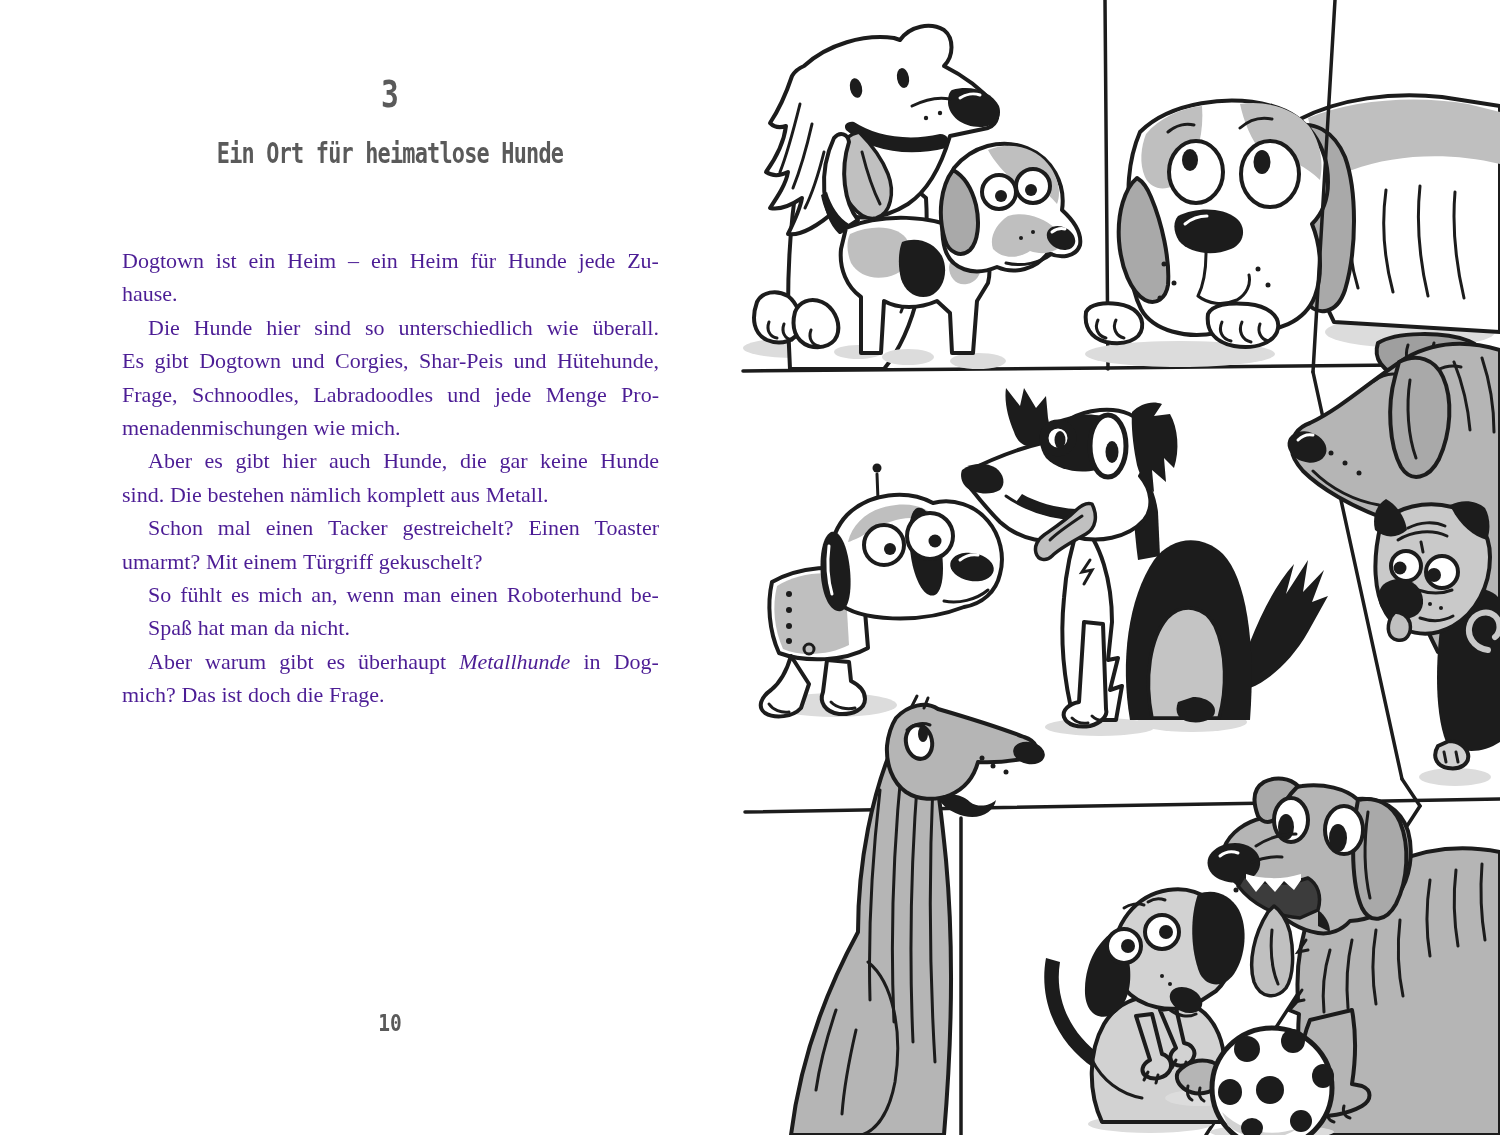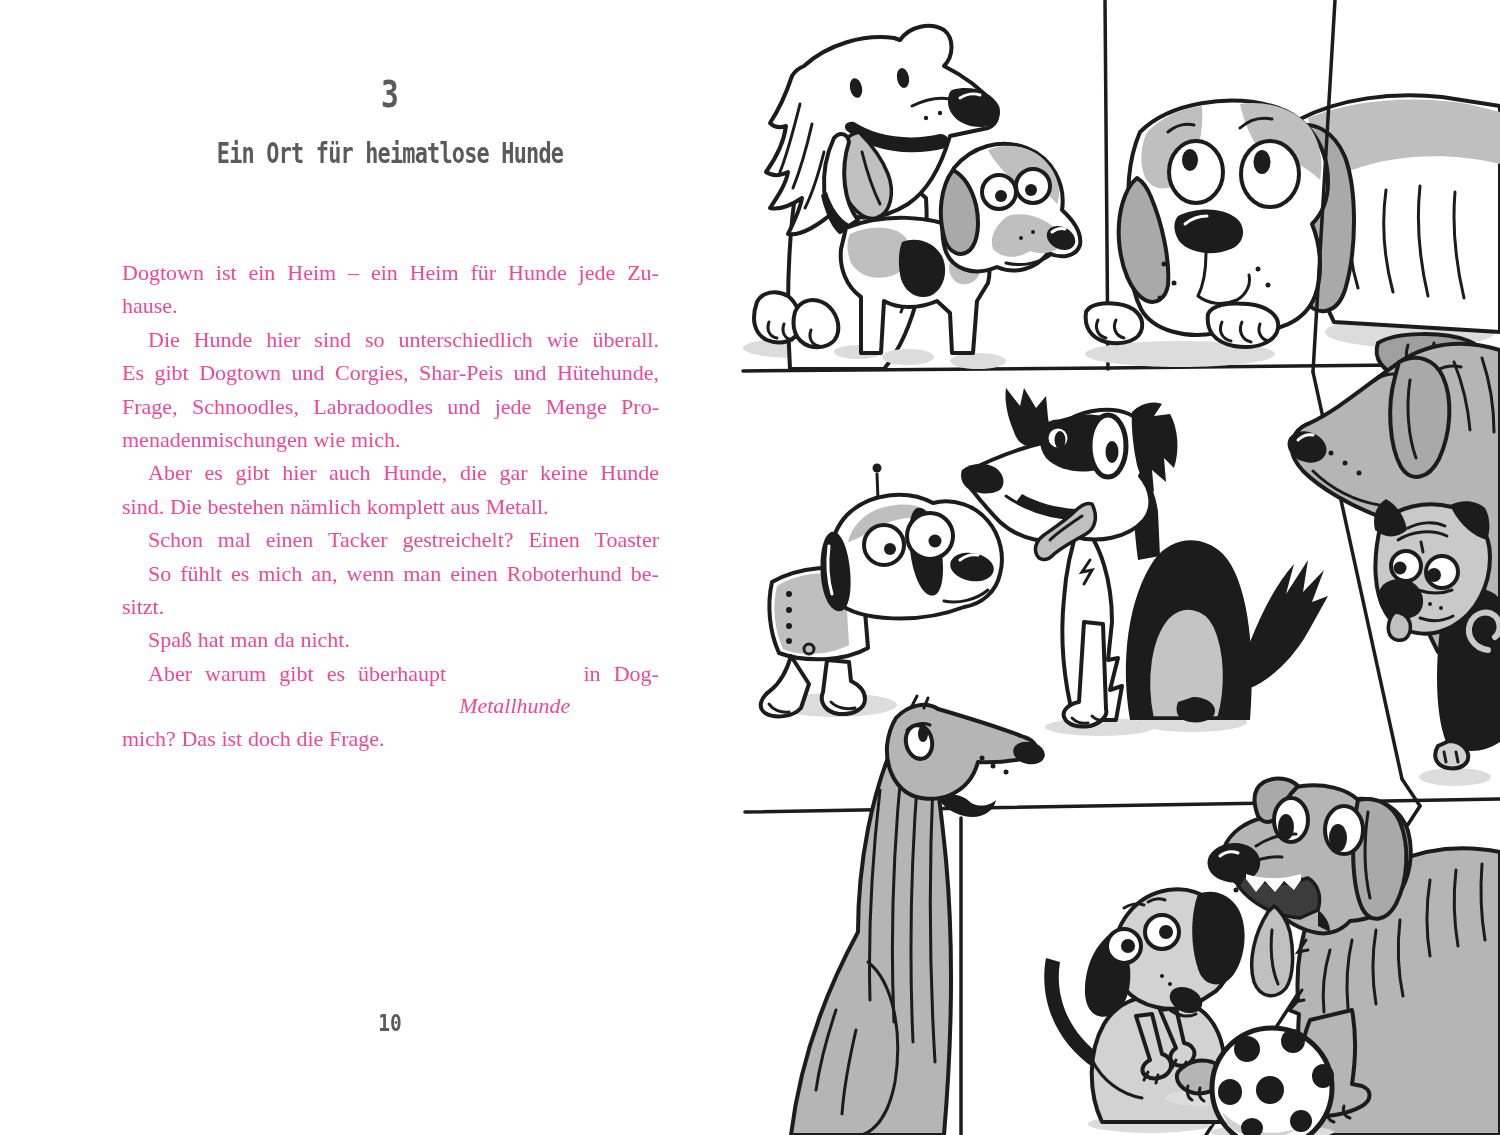--- a/index.html
+++ b/index.html
@@ -21,28 +21,28 @@
   }
   .chapter-title{
     position:absolute;top:140px;left:0;width:780px;
     text-align:center;
     font:bold 28px/1 "DejaVu Sans Mono", monospace;
     color:#5a5a5a;
     letter-spacing:-1px;
     transform:scaleX(0.78);
   }
   .body-text{
-    position:absolute;left:122px;top:256px;width:537px;
-    color:#ec4899;
+    position:absolute;left:122px;top:244px;width:537px;
+    color:#4c1d95;
     font-size:22px;line-height:33.4px;text-align:center;
   }
   .line{display:flex;justify-content:space-between;column-gap:0.22em;white-space:pre;}
   .line.last{justify-content:flex-start;column-gap:0.26em;font-family:Liberation Serif, serif;}
   .para.indent .line:first-child{padding-left:26px;}
-  .line i{font-style:italic;margin-top:32px;}
+  .line i{font-style:italic;}
   .page-number{
     position:absolute;top:1012px;left:0;width:780px;
     text-align:center;
     font:bold 23px/1 "DejaVu Sans Mono", monospace;
     color:#5a5a5a;
     transform:scaleX(0.85);
   }
   
   .illustration{position:absolute;left:740px;top:0;width:760px;height:1135px;}
   svg .o   {fill:#ffffff;stroke:#1c1c1c;stroke-width:4;stroke-linejoin:round;stroke-linecap:round;}
@@ -82,24 +82,24 @@
         <div class="line"><span>Es</span><span>gibt</span><span>Dogtown</span><span>und</span><span>Corgies,</span><span>Shar-Peis</span><span>und</span><span>Hütehunde,</span></div>
         <div class="line"><span>Frage,</span><span>Schnoodles,</span><span>Labradoodles</span><span>und</span><span>jede</span><span>Menge</span><span>Pro-</span></div>
         <div class="line last"><span>menadenmischungen</span><span>wie</span><span>mich.</span></div>
       </div>
       <div class="para indent">
         <div class="line"><span>Aber</span><span>es</span><span>gibt</span><span>hier</span><span>auch</span><span>Hunde,</span><span>die</span><span>gar</span><span>keine</span><span>Hunde</span></div>
         <div class="line last"><span>sind.</span><span>Die</span><span>bestehen</span><span>nämlich</span><span>komplett</span><span>aus</span><span>Metall.</span></div>
       </div>
       <div class="para indent">
         <div class="line"><span>Schon</span><span>mal</span><span>einen</span><span>Tacker</span><span>gestreichelt?</span><span>Einen</span><span>Toaster</span></div>
+        <div class="line last"><span>umarmt?</span><span>Mit</span><span>einem</span><span>Türgriff</span><span>gekuschelt?</span></div>
       </div>
       <div class="para indent">
         <div class="line"><span>So</span><span>fühlt</span><span>es</span><span>mich</span><span>an,</span><span>wenn</span><span>man</span><span>einen</span><span>Roboterhund</span><span>be-</span></div>
-        <div class="line last"><span>sitzt.</span></div>
       </div>
       <div class="para indent">
         <div class="line last"><span>Spaß</span><span>hat</span><span>man</span><span>da</span><span>nicht.</span></div>
       </div>
       <div class="para indent">
         <div class="line"><span>Aber</span><span>warum</span><span>gibt</span><span>es</span><span>überhaupt</span><i>Metallhunde</i><span>in</span><span>Dog-</span></div>
         <div class="line last"><span>mich?</span><span>Das</span><span>ist</span><span>doch</span><span>die</span><span>Frage.</span></div>
       </div>
     </div>
 

